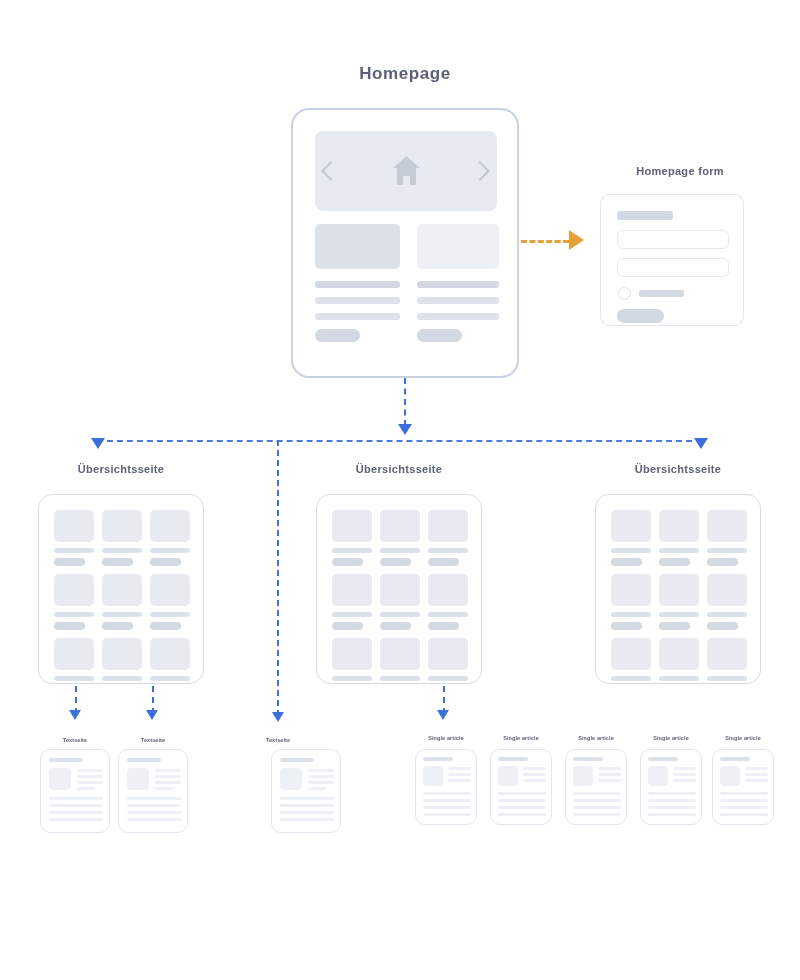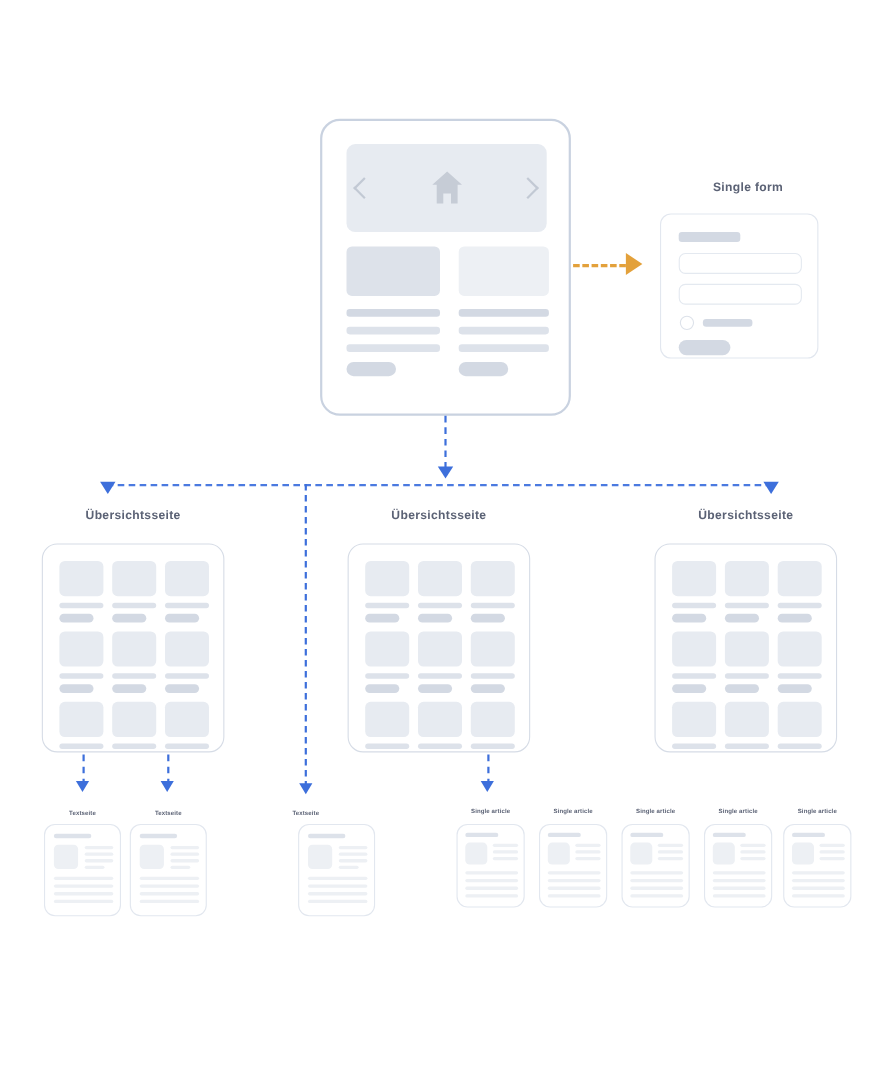--- a/index.html
+++ b/index.html
@@ -82,20 +82,21 @@
     border-top: 10px solid transparent;
     border-bottom: 10px solid transparent;
     border-left: 15px solid #e3a13b;
   }
 </style>
 </head>
 <body>
 
 <div id="canvas">
 
+  <div class="lbl lbl-home" style="left:305px; top:64px; width:200px;">Homepage</div>
 
   <div class="card thick" id="home-card" style="left:291px; top:108px; width:228px; height:270px;">
 
     <div class="hero" style="left:22px; top:21px; width:182px; height:80px;"></div>
 
     <div class="chev left" style="left:31px;  top:54px;"></div>
     <div class="chev right" style="left:180px; top:54px;"></div>
 
     <svg class="house" style="left:99px; top:45px;" width="29" height="31" viewBox="0 0 29 31">
       <path d="M14.5 1 L28 13 L24 13 L24 30 L18 30 L18 21 L11 21 L11 30 L5 30 L5 13 L1 13 Z" fill="#c6ccd6"></path>
@@ -111,21 +112,21 @@
 
     <div class="blk dark line" style="left:124px; top:171px; width:82px; height:7px;"></div>
     <div class="blk mid  line" style="left:124px; top:187px; width:82px; height:7px;"></div>
     <div class="blk mid  line" style="left:124px; top:203px; width:82px; height:7px;"></div>
     <div class="blk dark pill" style="left:124px; top:219px; width:45px; height:13px;"></div>
   </div>
 
   <div class="oline" style="left:521px; top:240px; width:48px;"></div>
   <div class="arrow-right" style="left:569px; top:230px;"></div>
 
-  <div class="lbl lbl-mid" style="left:600px; top:165px; width:160px;">Single form</div>
+  <div class="lbl lbl-mid" style="left:600px; top:165px; width:160px;">Homepage form</div>
 
   <div class="card soft" style="left:600px; top:194px; width:144px; height:132px;">
     <div class="blk dark line" style="left:16px; top:16px; width:56px; height:9px;"></div>
 
     <div style="position:absolute; left:16px; top:35px; width:112px; height:19px; border:1.4px solid #e4e9f0; border-radius:6px; background:#fff;"></div>
     <div style="position:absolute; left:16px; top:63px; width:112px; height:19px; border:1.4px solid #e4e9f0; border-radius:6px; background:#fff;"></div>
 
     <div style="position:absolute; left:17px; top:92px; width:13px; height:13px; border:1.6px solid #dde2ea; border-radius:50%; background:#fff;"></div>
     <div class="blk dark line" style="left:38px; top:95px; width:45px; height:7px;"></div>
 

